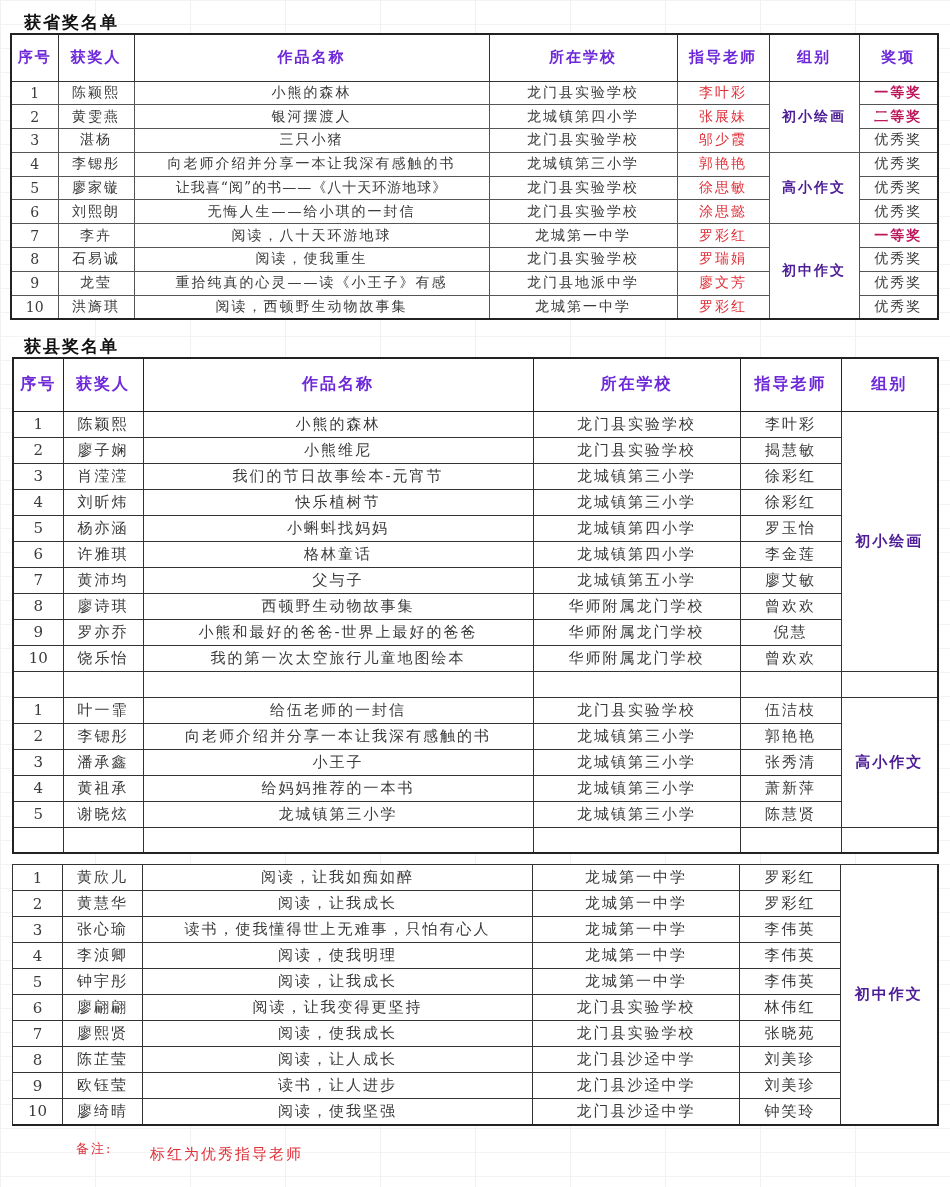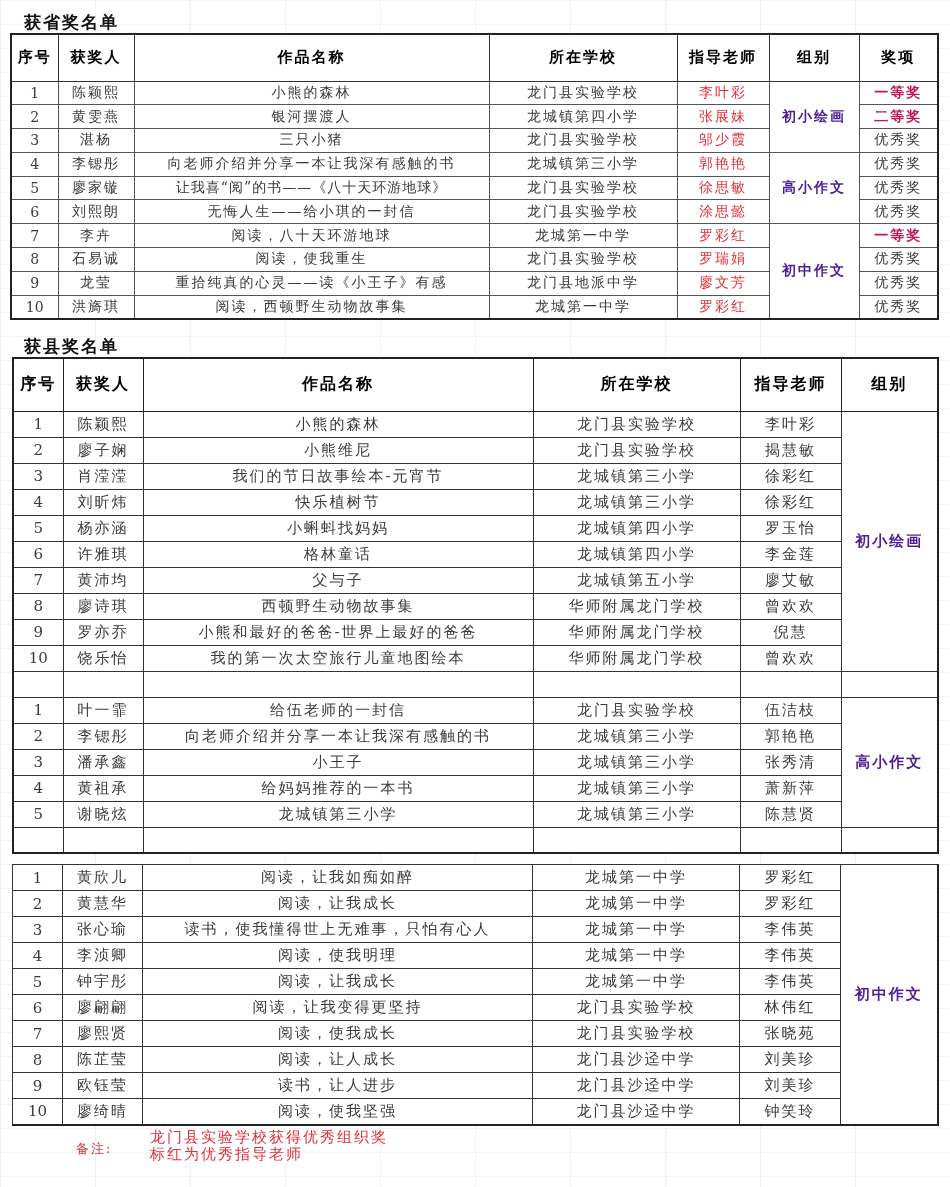--- a/index.html
+++ b/index.html
@@ -19,21 +19,21 @@
     position: absolute; font-weight: bold; color: #111; font-size: 17px; letter-spacing: 2px;
     font-family: "DejaVu Sans", "Liberation Sans", sans-serif;
   }
 
   table { position: absolute; border-collapse: collapse; table-layout: fixed; background: #fff; }
   td, th {
     border: 1px solid #555; text-align: center; vertical-align: middle;
     font-size: 14px; letter-spacing: 2px; white-space: nowrap; overflow: hidden;
     font-weight: normal; color: #3a3a3a; padding: 0;
   }
-  th { font-weight: bold; color: #000000; font-size: 15px; font-family: "DejaVu Sans", "Liberation Sans", sans-serif; }
+  th { font-weight: bold; color: #6d28d9; font-size: 15px; font-family: "DejaVu Sans", "Liberation Sans", sans-serif; }
   .group { font-weight: bold; color: #4c1d95; font-family: "DejaVu Sans", "Liberation Sans", sans-serif; }
   .award-bold { font-weight: bold; color: #be185d; font-family: "DejaVu Sans", "Liberation Sans", sans-serif; }
   .red { color: #e0303a; }
   .num { letter-spacing: 0; }
 
   #t1 { left: 10px; top: 33px; width: 927px; border: 2px solid #222; }
   #t1 th { height: 47px; border-color: #333; }
   #t1 td { height: 23.8px; font-size: 14px; }
 
   #t2 { left: 12px; top: 357px; width: 925px; border: 2px solid #222; }
@@ -390,15 +390,14 @@
       <td>廖绮晴</td>
       <td>阅读，使我坚强</td>
       <td>龙门县沙迳中学</td>
       <td>钟笑玲</td>
     </tr>
   </tbody>
 </table>
 
 <div class="notes">
   <span class="label">备注:</span>
-  <span class="line" style="top:3px;">龙门县实验学校获得优秀组织奖</span>
   <span class="line" style="top:20px;">标红为优秀指导老师</span>
 </div>
 
 </body></html>

